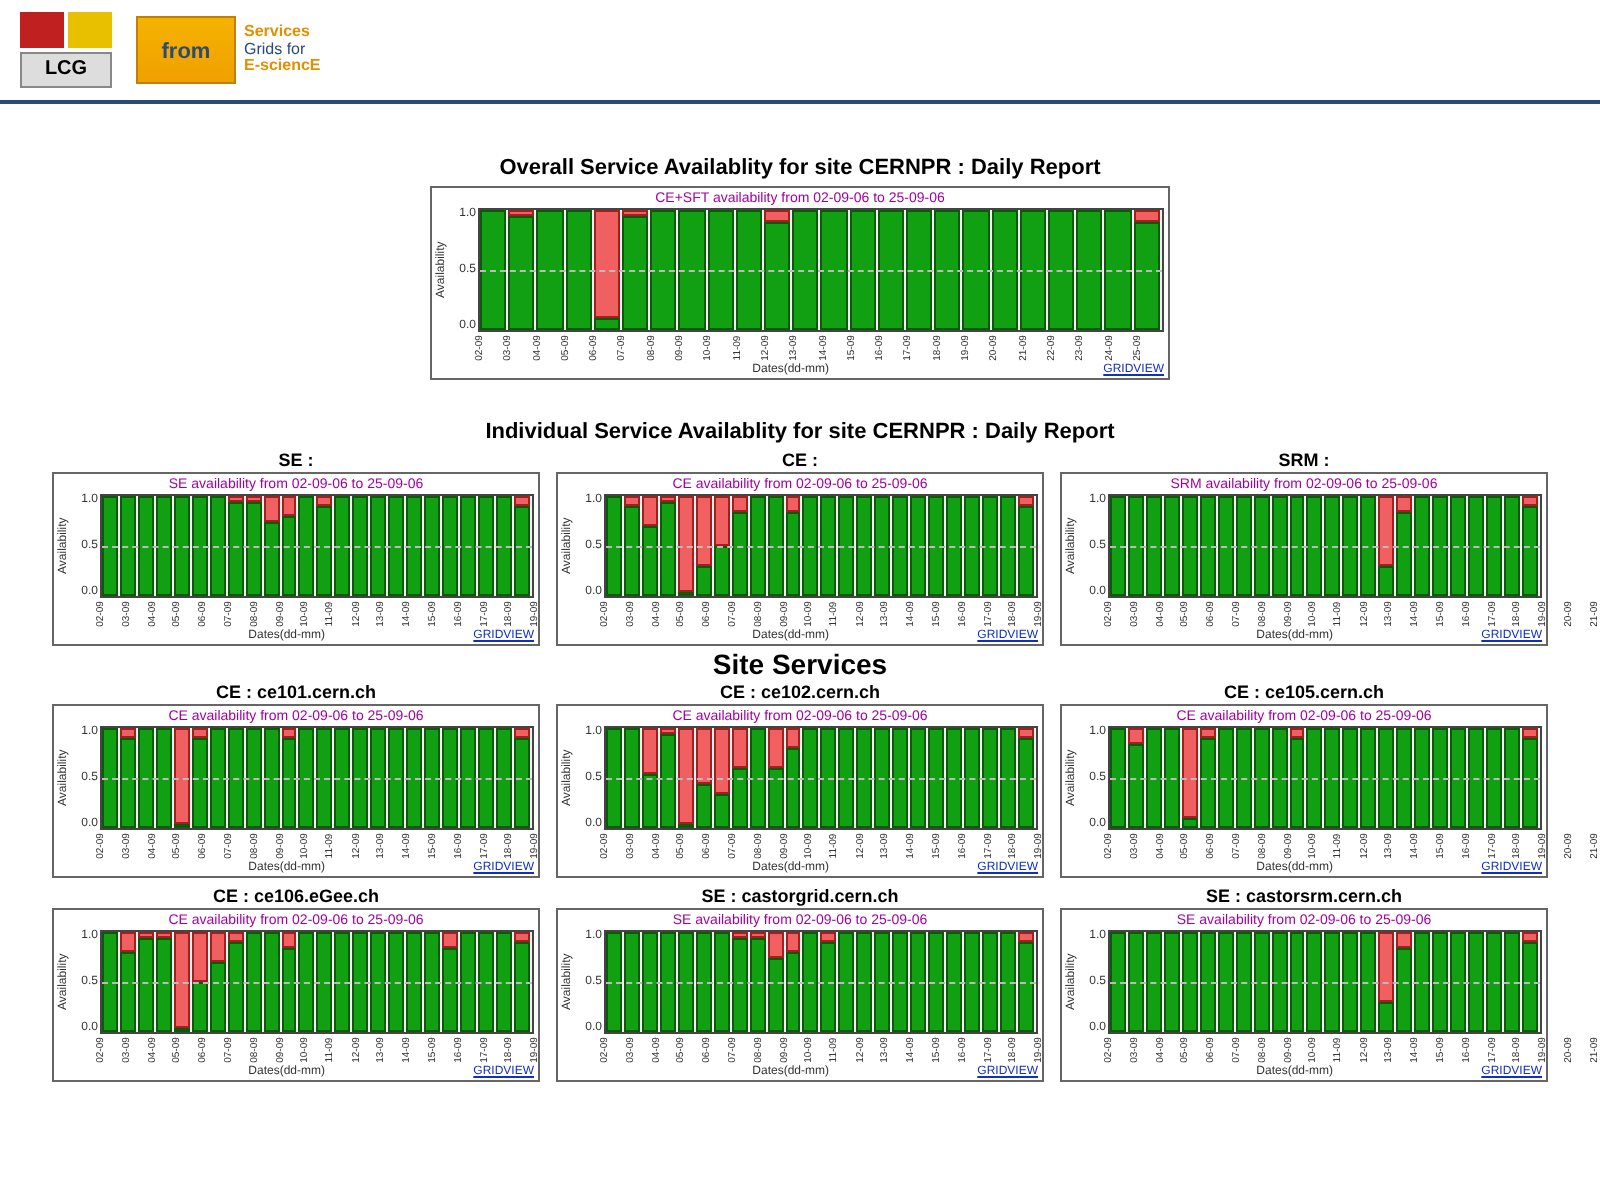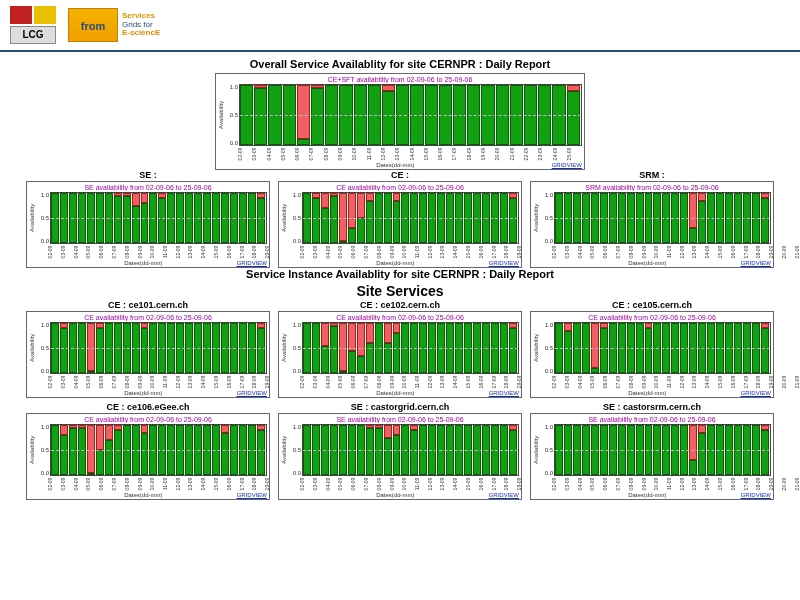--- a/index.html
+++ b/index.html
@@ -67,21 +67,21 @@
     color: #2a4a7a;
   }
   .egee-text .e { color: #e09000; font-weight: bold; }
 
   .content { padding: 6px 10px; }
 
   .section-title {
     text-align: center;
     font-size: 11px;
     font-weight: bold;
-    margin: 0 0 3px;
+    margin: 20px 0 3px;
   }
   .subtitle {
     text-align: center;
     font-size: 14px;
     font-weight: bold;
     margin: 1px 0;
   }
 
   .chart-row {
     display: flex;
@@ -323,20 +323,21 @@
             <div class="xt">25-09</div>
           </div>
           <div class="xlabel-row">
             <span class="xlabel">Dates(dd-mm)</span>
             <span class="gridview-link">GRIDVIEW</span>
           </div>
         </div>
       </div>
   </div>
 
+  <div class="section-title">Individual Service Availablity for site CERNPR : Daily Report</div>
   <div class="chart-row triple">
     <div class="chart-cell">
         <div class="chart-cell-label">SE :</div>
         <div class="chart-box">
           <div class="chart-title">SE availability from 02-09-06 to 25-09-06</div>
           <div class="plot-wrap">
             <div class="yaxis-label">Availability</div>
             <div class="yaxis-ticks">
               <span>1.0</span>
               <span>0.5</span>
@@ -694,21 +695,20 @@
             <div class="xt">21-09</div>
           </div>
           <div class="xlabel-row">
             <span class="xlabel">Dates(dd-mm)</span>
             <span class="gridview-link">GRIDVIEW</span>
           </div>
         </div>
       </div>
   </div>
 
-  <div class="section-title">Service Instance Availablity for site CERNPR : Daily Report</div>
   <div class="subtitle">Site Services</div>
   <div class="chart-row triple">
     <div class="chart-cell">
         <div class="chart-cell-label">CE : ce101.cern.ch</div>
         <div class="chart-box">
           <div class="chart-title">CE availability from 02-09-06 to 25-09-06</div>
           <div class="plot-wrap">
             <div class="yaxis-label">Availability</div>
             <div class="yaxis-ticks">
               <span>1.0</span>

